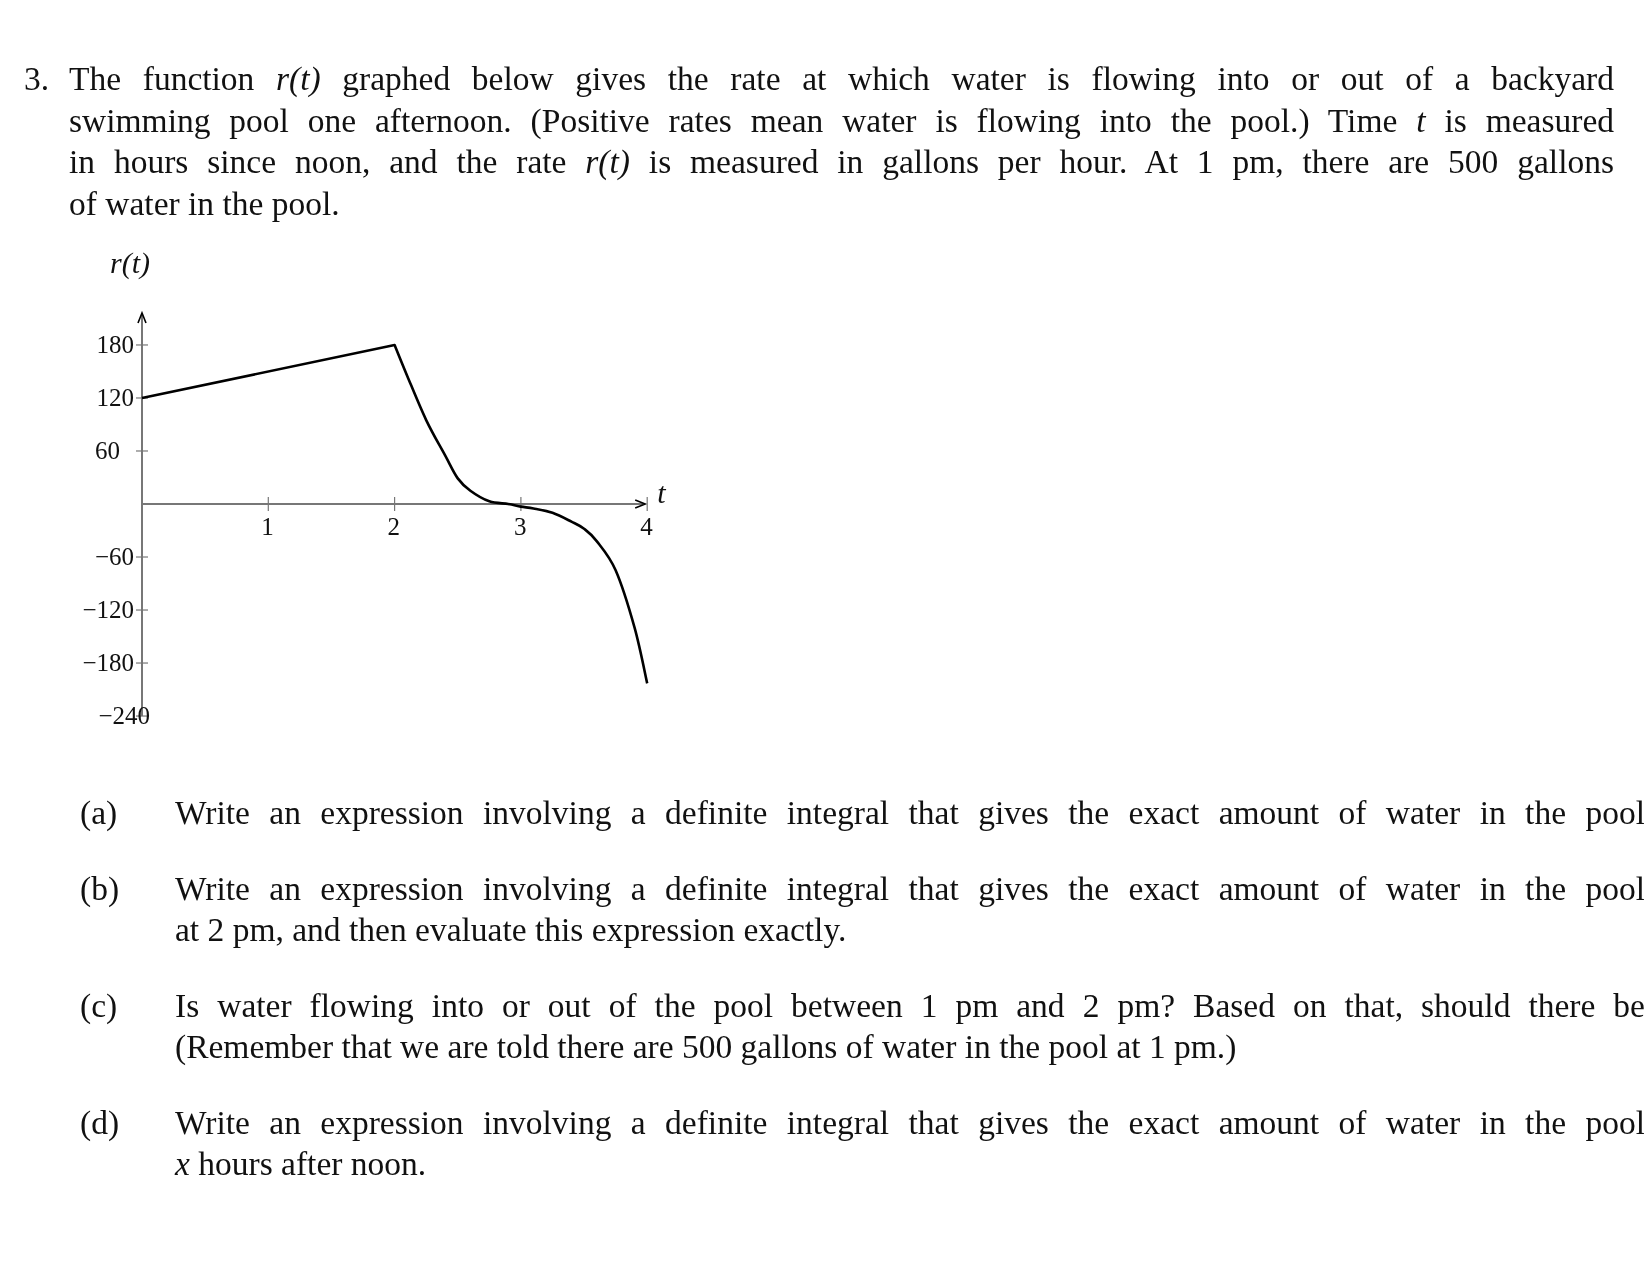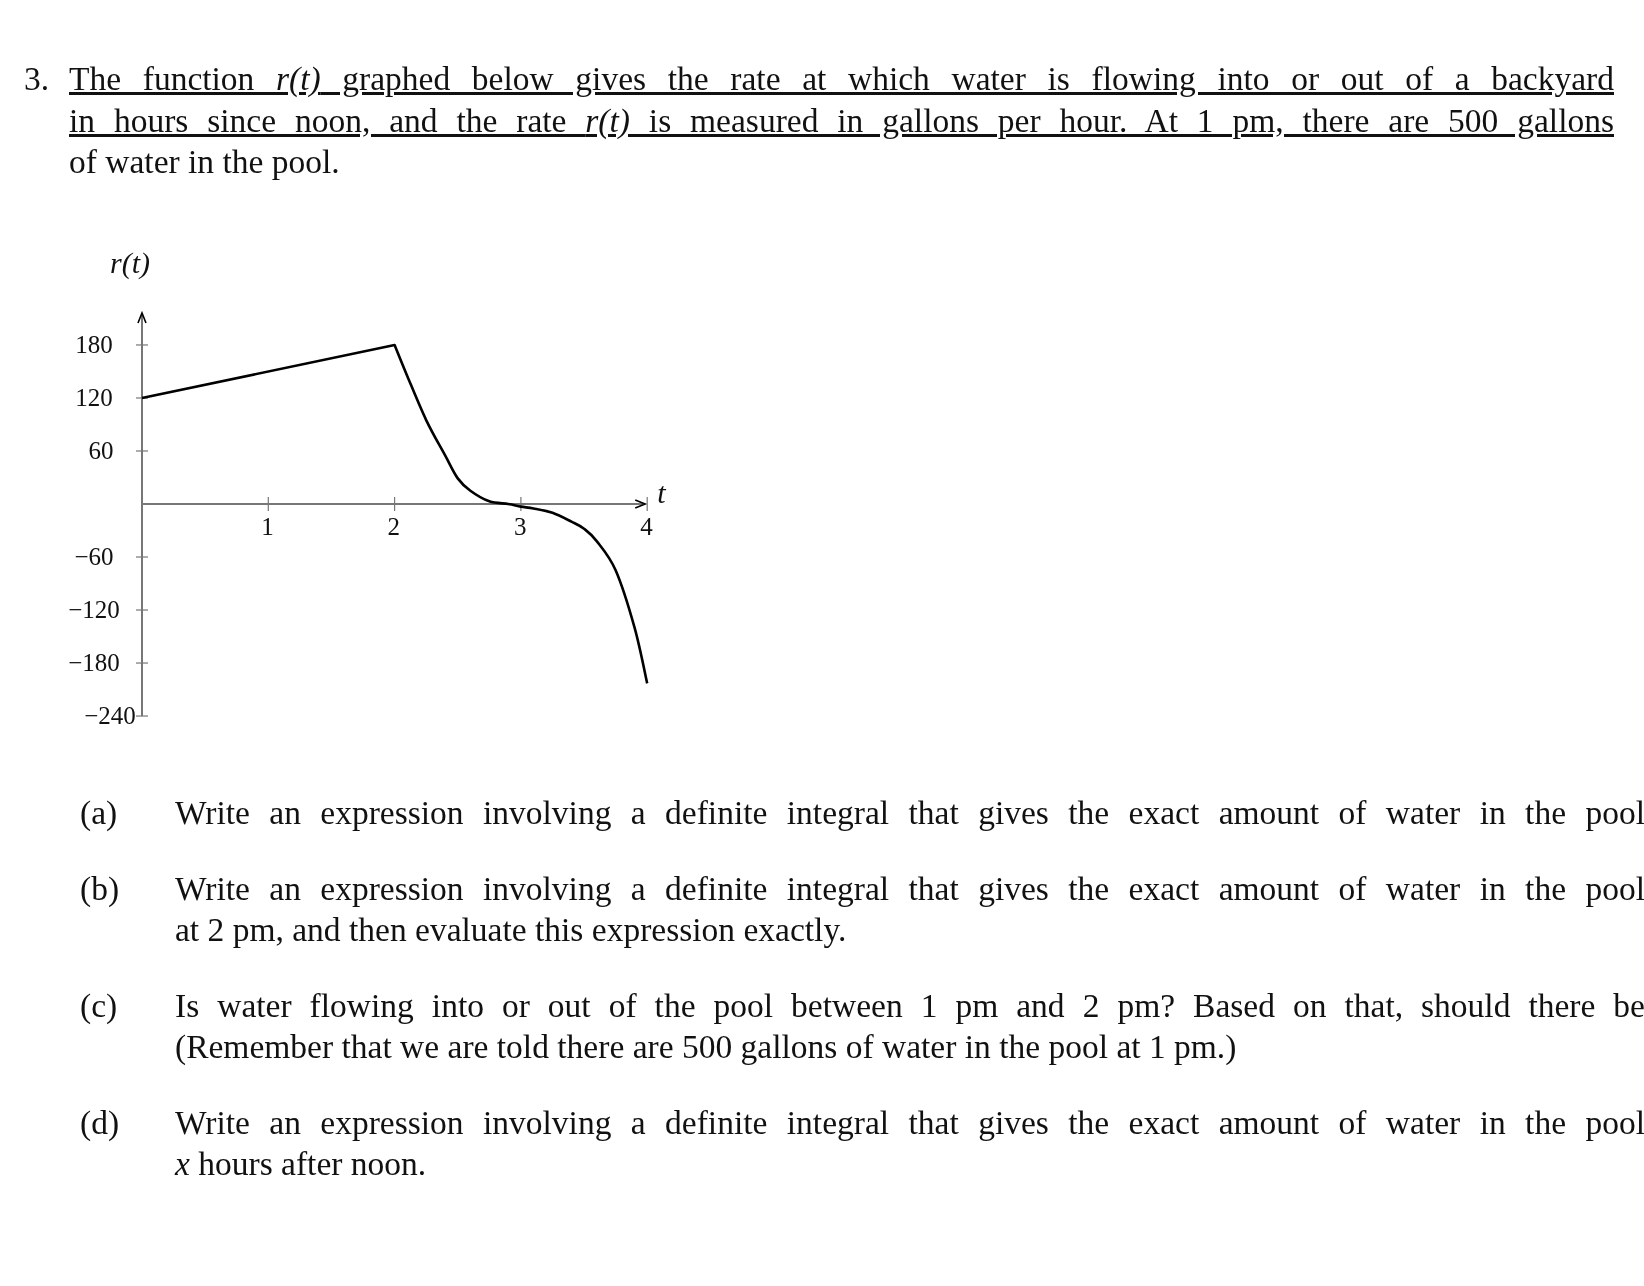--- a/index.html
+++ b/index.html
@@ -9,49 +9,50 @@
     color: #111111;
   }
   .problem {
     position: absolute; left: 24px; top: 58px; width: 1590px;
     font-family: "Liberation Serif", "DejaVu Serif", serif;
     font-size: 33.5px; line-height: 41.5px;
   }
   .problem .num { position: absolute; left: 0; top: 0; }
   .problem .stem { margin-left: 45px; text-align: justify; text-align-last: left; }
   .stem-line { display: block; white-space: nowrap; }
-  .stem-line.j { text-align: justify; text-align-last: justify; text-decoration: underline; }
+  .stem-line.j { text-align: justify; text-align-last: justify; }
   i.m { font-style: italic; }
 
   .plot { position: absolute; left: 0; top: 250px; width: 720px; height: 500px; }
   .plot svg { position: absolute; left: 0; top: 0; }
   .plot .lbl {
     position: absolute; font-family: "Liberation Serif", "DejaVu Serif", serif;
     font-size: 25px; line-height: 25px; color: #111;
   }
-  .plot .ylbl { text-align: center; width: 80px; }
+  .plot .ylbl { text-align: right; width: 80px; }
   .plot .axis-title { font-size: 30px; font-style: italic; }
 
   .parts { position: absolute; left: 80px; top: 792px; width: 1560px;
     font-family: "Liberation Serif", "DejaVu Serif", serif;
     font-size: 33.5px; line-height: 41.5px; }
   .part { position: relative; margin-bottom: 34px; }
   .part .plabel { position: absolute; left: 0; top: 0; }
   .part .ptext { margin-left: 95px; width: 1470px; }
   .pline { display: block; white-space: nowrap; }
   .pline.j { text-align: justify; text-align-last: justify; }
   .ref-link { color: #1a1aee; text-decoration: none; }
 </style>
 </head>
 <body>
 
 <div class="problem">
   <span class="num">3.</span>
   <div class="stem" id="stem">
       <span class="stem-line j"><span>The function </span><i class="m">r(t)</i><span> graphed below gives the rate at which water is flowing into or out of a backyard</span></span>
+      <span class="stem-line j"><span>swimming pool one afternoon. (Positive rates mean water is flowing into the pool.) Time </span><i class="m">t</i><span> is measured</span></span>
       <span class="stem-line j"><span>in hours since noon, and the rate </span><i class="m">r(t)</i><span> is measured in gallons per hour. At 1 pm, there are 500 gallons</span></span>
       <span class="stem-line"><span>of water in the pool.</span></span>
     </div>
 </div>
 
 <div class="plot">
   <svg id="plot-svg" width="720" height="500">
       <line x1="142" y1="466.03999999999996" x2="142" y2="64.93100000000001" stroke="#777777" stroke-width="2"></line>
       <path d="M 138 72.93100000000001 L 142 62.93100000000001 L 146 72.93100000000001" fill="none" stroke="#000" stroke-width="1.6"></path>
       <line x1="142" y1="254" x2="643.2" y2="254" stroke="#777777" stroke-width="2"></line>
@@ -65,21 +66,21 @@
       <line x1="136" y1="466.03999999999996" x2="148" y2="466.03999999999996" stroke="#777777" stroke-width="1.2"></line>
       <line x1="268.3" y1="247" x2="268.3" y2="261" stroke="#777777" stroke-width="1.2"></line>
       <line x1="394.6" y1="247" x2="394.6" y2="261" stroke="#777777" stroke-width="1.2"></line>
       <line x1="520.9" y1="247" x2="520.9" y2="261" stroke="#777777" stroke-width="1.2"></line>
       <line x1="647.2" y1="247" x2="647.2" y2="261" stroke="#777777" stroke-width="1.2"></line>
       <path d="M 142 147.98000000000002 L 394.6 94.97 C 394.6 94.97, 401.96750000000003 113.37625000000001, 407.23 125.89250000000001 C 412.4925 138.40875, 419.86 156.815, 426.175 170.0675 C 432.49 183.32, 439.8575 195.689, 445.12 205.4075 C 450.3825 215.126, 453.54 222.4885, 457.75 228.3785 C 461.96 234.26850000000002, 465.1175 236.919, 470.38 240.7475 C 475.6425 244.576, 483.01 249.14075, 489.325 251.3495 C 495.64 253.55825000000002, 503.0075 253.1165, 508.27 254 C 513.5325 254.8835, 516.6899999999999 255.91425, 520.9 256.6505 C 525.11 257.38675, 528.2674999999999 257.38675, 533.53 258.4175 C 538.7925 259.44825000000003, 546.1599999999999 260.62624999999997, 552.4749999999999 262.835 C 558.79 265.04375, 566.1574999999999 269.0195, 571.42 271.67 C 576.6825 274.32050000000004, 579.8399999999999 275.49850000000004, 584.05 278.738 C 588.26 281.97749999999996, 591.4175 284.18625, 596.6800000000001 291.10699999999997 C 601.9425000000001 298.02774999999997, 609.3100000000001 305.832, 615.625 320.2625 C 621.9399999999999 334.693, 629.3074999999999 358.842, 634.5699999999999 377.69 C 639.8325 396.538, 645.095 424.07375, 647.2 433.3505" fill="none" stroke="#000000" stroke-width="2.6" stroke-linejoin="round"></path>
     </svg>
   <div id="plot-labels">
       <div class="lbl ylbl" style="left: 54px; top: 81.97px;">180</div>
       <div class="lbl ylbl" style="left: 54px; top: 134.98px;">120</div>
-      <div class="lbl ylbl" style="left: 61px; top: 187.99px;">60</div>
+      <div class="lbl ylbl" style="left: 40px; top: 187.99px;">60</div>
       <div class="lbl ylbl" style="left: 54px; top: 294.01px;">−60</div>
       <div class="lbl ylbl" style="left: 54px; top: 347.02px;">−120</div>
       <div class="lbl ylbl" style="left: 54px; top: 400.03px;">−180</div>
       <div class="lbl ylbl" style="left: 70px; top: 453.04px;">−240</div>
       <div class="lbl " style="left: 261.3px; top: 264px;">1</div>
       <div class="lbl " style="left: 387.6px; top: 264px;">2</div>
       <div class="lbl " style="left: 513.9px; top: 264px;">3</div>
       <div class="lbl " style="left: 640.2px; top: 264px;">4</div>
       <div class="lbl axis-title" style="left: 110px; top: 0px;">r(t)</div>
       <div class="lbl axis-title" style="left: 657.2px; top: 230px;">t</div>

